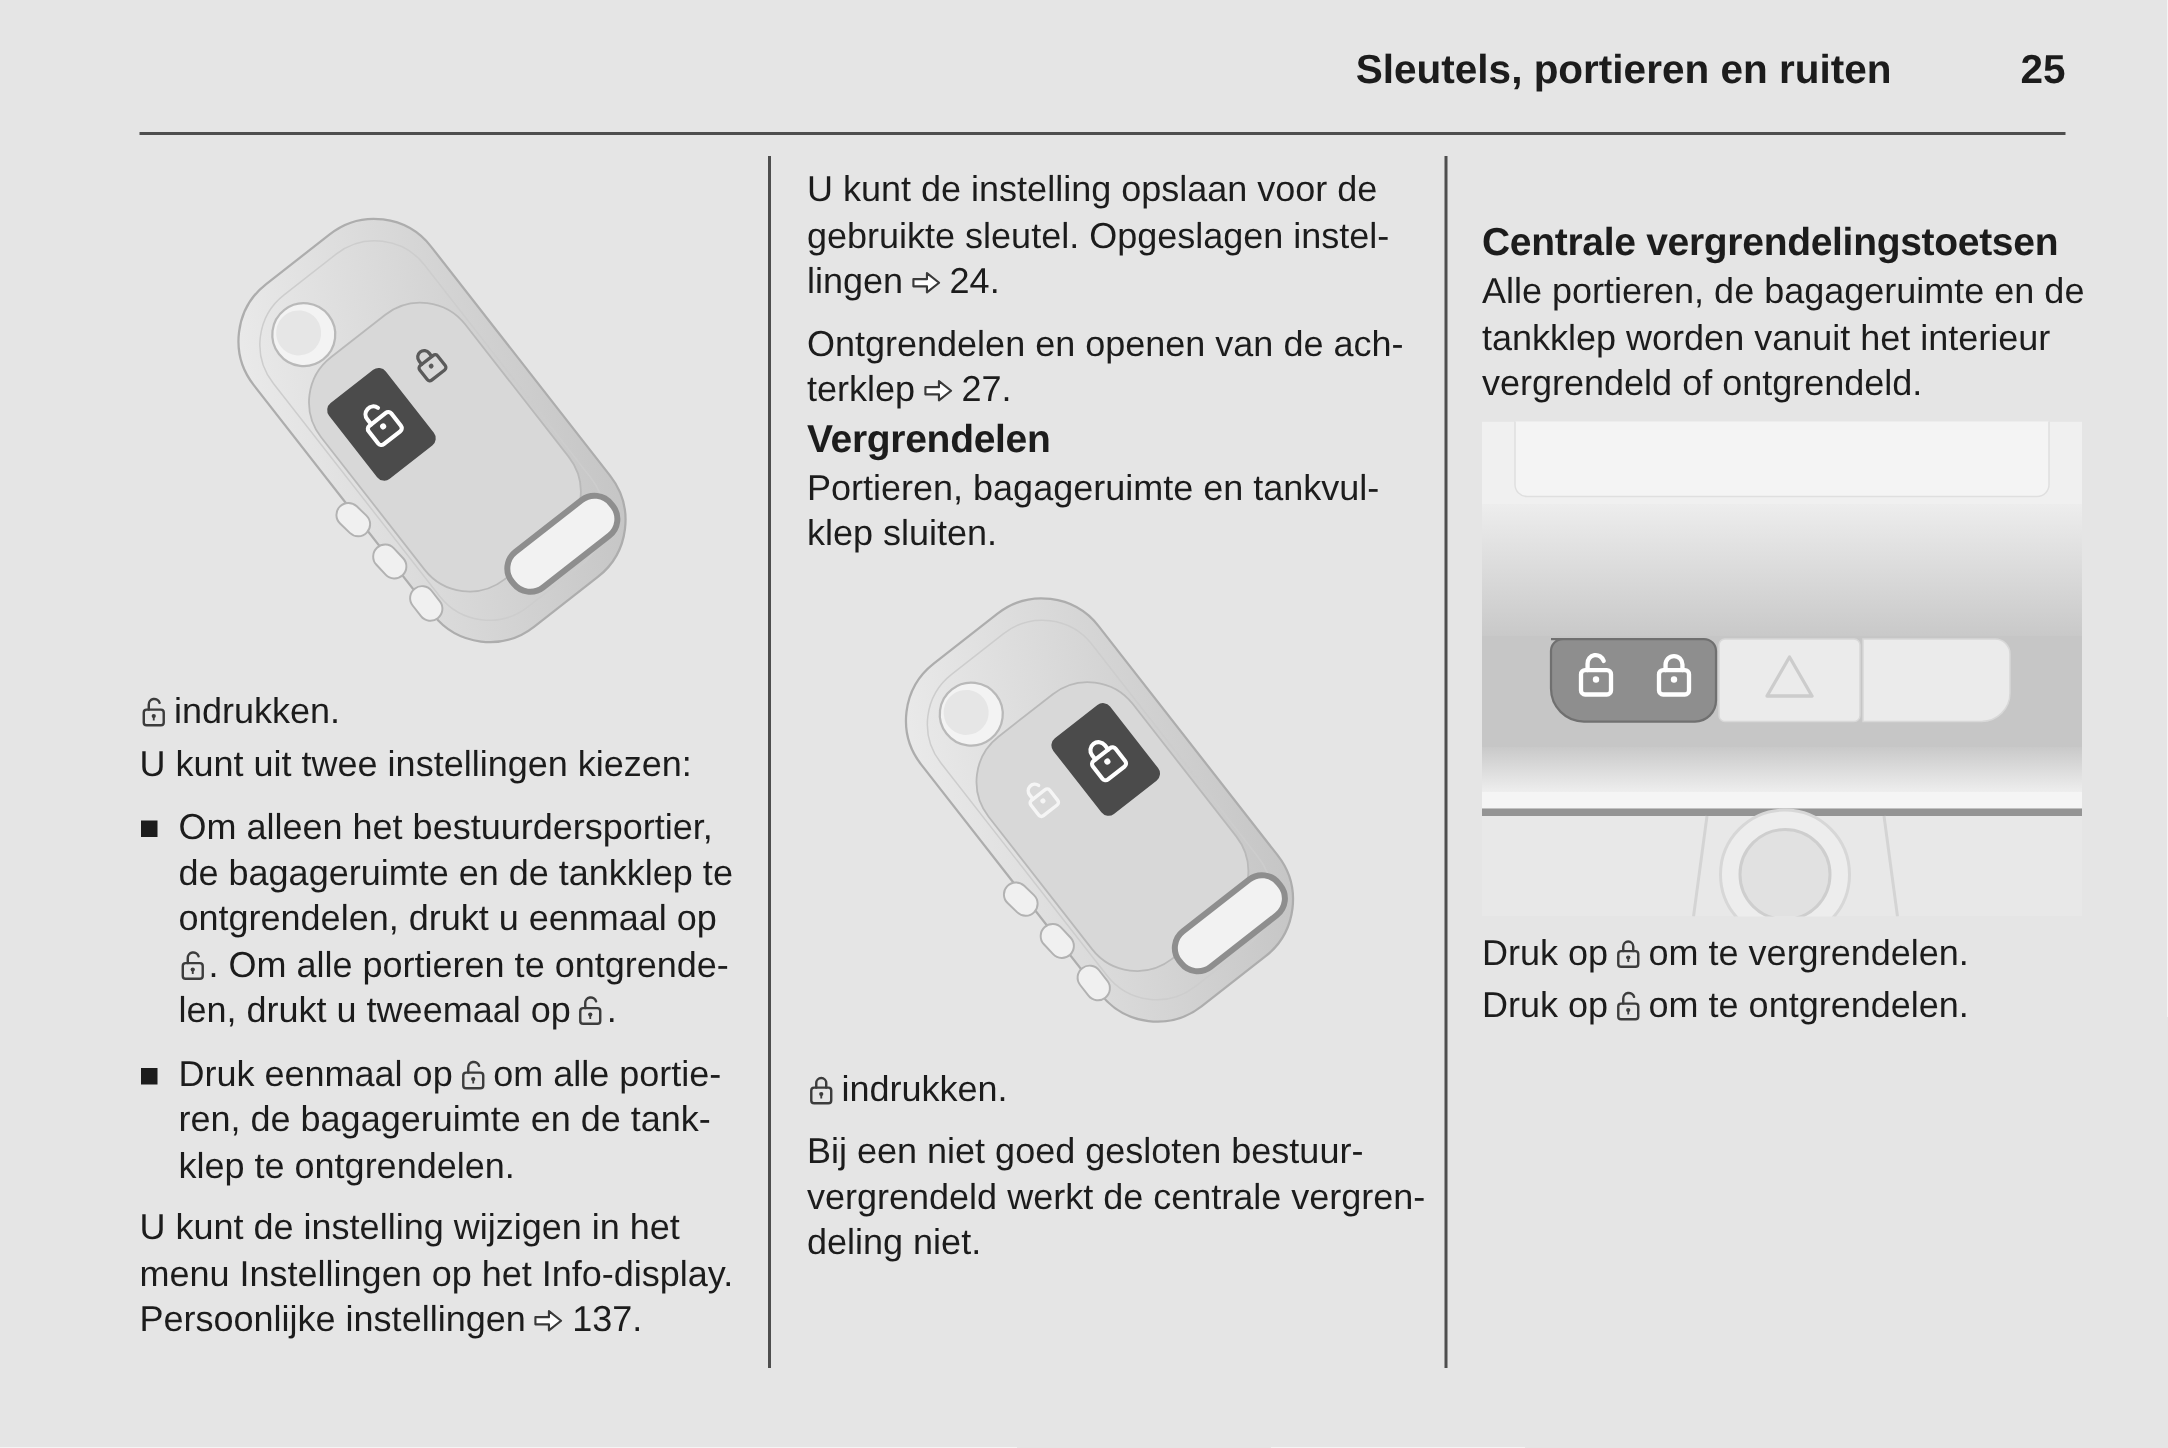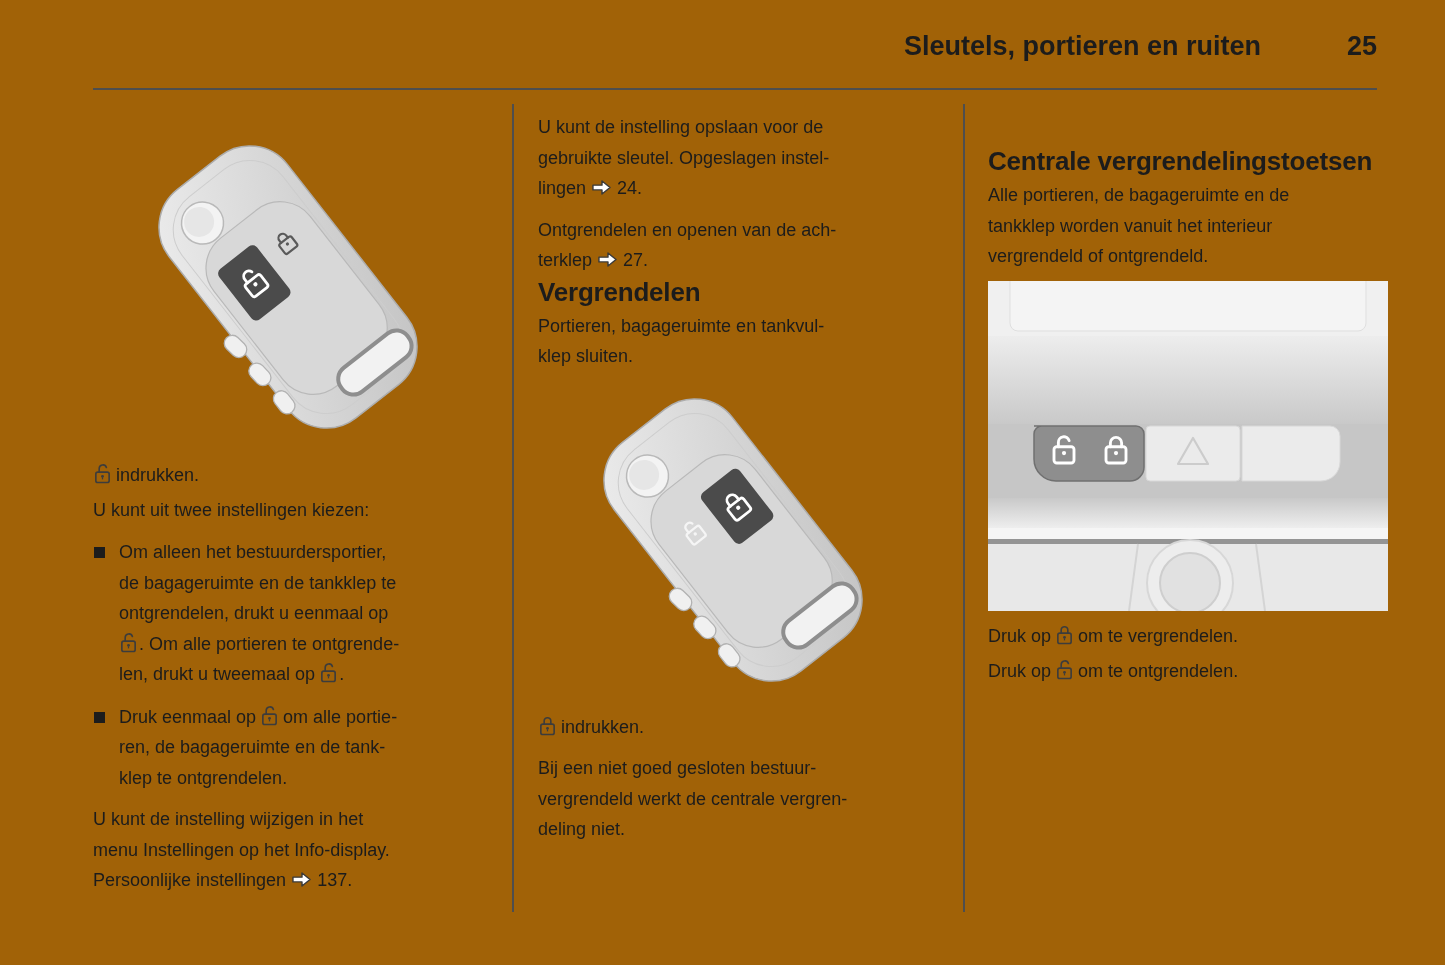--- a/index.html
+++ b/index.html
@@ -1,31 +1,31 @@
 <!DOCTYPE html>
 <html><head>
 <meta charset="utf-8">
 <style>
   html,body{margin:0;padding:0;background:#ffffff;}
-  .page{position:relative;width:1445px;height:965px;background:#a16207;overflow:hidden;
+  .page{position:relative;width:1445px;height:965px;background:#e5e5e5;overflow:hidden;
         font-family:"Liberation Sans","DejaVu Sans",sans-serif;color:#1c1c1c;}
   
   .hdr{position:absolute;top:30px;left:93px;width:1284px;display:flex;
        justify-content:flex-end;align-items:baseline;gap:86px;
        font-size:27px;font-weight:bold;line-height:32px;}
   .hrule{position:absolute;top:88px;left:93px;width:1284px;height:1.5px;background:#4e4e4e;}
   .vdiv{position:absolute;top:104px;width:1.5px;height:808px;background:#4e4e4e;}
   .vdiv.d1{left:512px;} .vdiv.d2{left:963px;}
   
   .col{position:absolute;top:112px;}
   .col1{left:93px;width:400px;}
   .col2{left:538px;width:400px;}
   .col3{left:988px;width:402px;margin-top:33px;}
   .h2{font-size:26px;font-weight:bold;line-height:32px;letter-spacing:-0.2px;margin:0;}
-  .txt{font-size:18px;line-height:30.5px;}
+  .txt{font-size:24px;line-height:30.5px;}
   .ln{white-space:nowrap;}
   .para{margin-top:11px;}
   .fig{display:block;}
   
   .bullet{display:flex;margin-top:12px;}
   .marker{flex:0 0 auto;width:11px;height:11px;background:#1c1c1c;margin:10px 14px 0 1px;}
   
   .icn{display:inline-block;width:19px;height:23px;vertical-align:-4px;margin:0 4px;}
   .icn.ml0{margin-left:0;} .icn.mr0{margin-right:1px;}
   .arr{width:21px;height:19px;vertical-align:-3px;margin:0 5px;}

